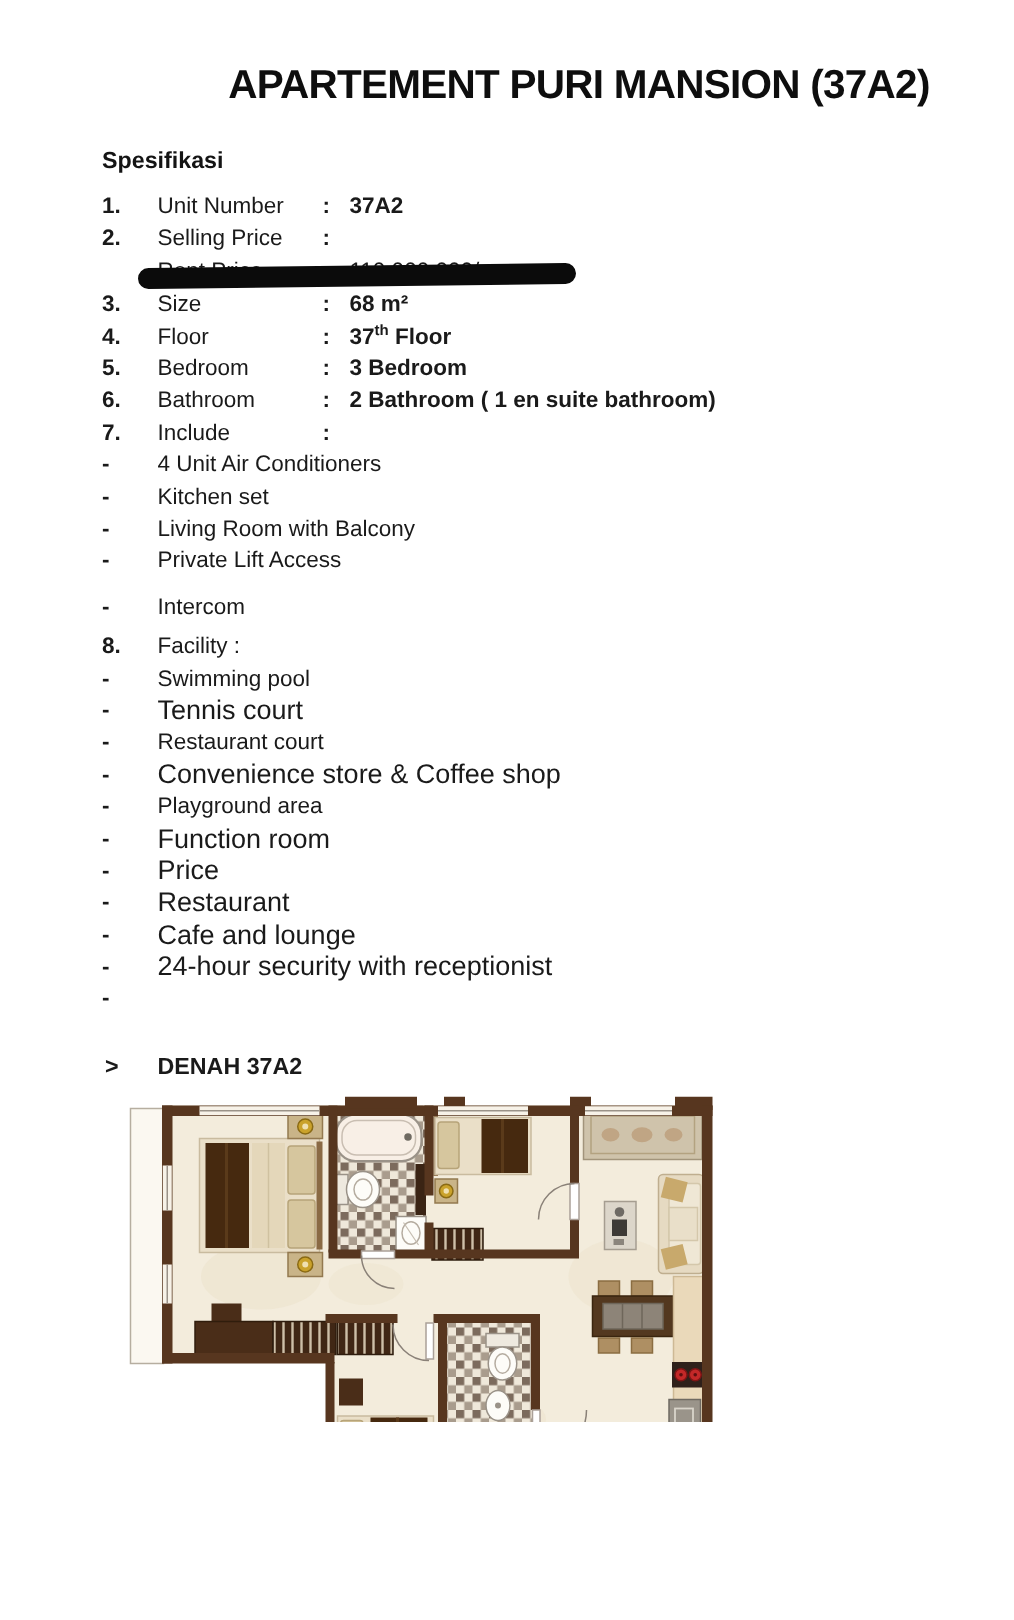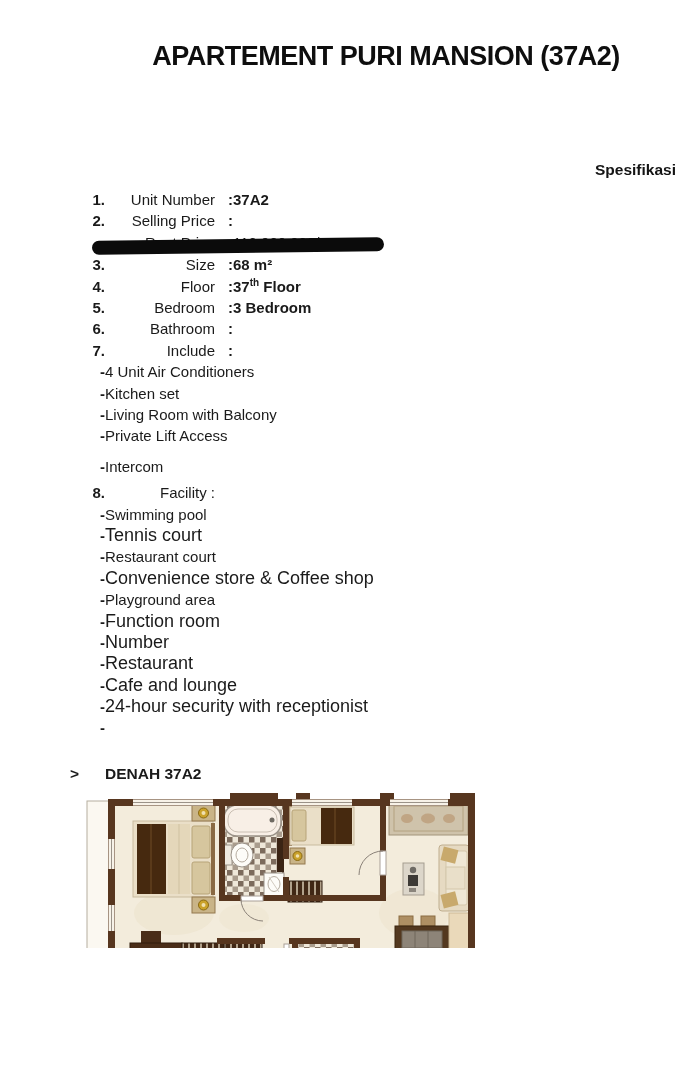--- a/index.html
+++ b/index.html
@@ -1,20 +1,20 @@
 <!DOCTYPE html>
 <html><head>
 <meta charset="utf-8">
 <style>
   html,body{margin:0;padding:0;background:#ffffff;}
   .page{position:relative;width:676px;height:948px;background:#fff;overflow:hidden;
         font-family:"Liberation Sans", sans-serif;color:#1a1a1a;}
   .title{margin:40px 0 0 0;padding-left:96px;text-align:center;
          font-size:27px;font-weight:700;letter-spacing:-0.5px;color:#0e0e0e;line-height:32px;}
-  .spec{padding-left:68px;margin-top:88px;text-align:right;}
+  .spec{padding-left:68px;margin-top:26px;}
   .spec-heading{font-size:15.5px;font-weight:700;line-height:19px;color:#141414;}
   .rows{margin-top:11px;}
   .row{display:flex;height:21.4px;font-size:15px;line-height:19px;}
   .c-num{width:37px;font-weight:700;flex:0 0 auto;}
   .c-label{width:110px;font-weight:400;flex:0 0 auto;}
   .c-colon{width:18px;font-weight:700;flex:0 0 auto;}
   .c-value{font-weight:700;white-space:nowrap;}
   .c-value.reg{font-weight:400;}
   .free{font-weight:400;white-space:nowrap;}
   .sup{font-size:10px;font-weight:700;vertical-align:super;line-height:10px;}
@@ -80,20 +80,21 @@
         <span class="c-num">5.</span>
         <span class="c-label">Bedroom</span>
         <span class="c-colon">:</span>
         <span class="c-value">3 Bedroom</span>
       </div>
 
       <div class="row">
         <span class="c-num">6.</span>
         <span class="c-label">Bathroom</span>
         <span class="c-colon">:</span>
+        <span class="c-value">2 Bathroom ( 1 en suite bathroom)</span>
       </div>
 
       <div class="row">
         <span class="c-num">7.</span>
         <span class="c-label">Include</span>
         <span class="c-colon">:</span>
         <span class="c-value"></span>
       </div>
 
       <div class="row">
@@ -141,21 +142,21 @@
       <div class="row">
         <span class="c-num">-</span>
         <span class="free">Playground area</span>
       </div>
       <div class="row">
         <span class="c-num">-</span>
         <span class="free sm">Function room</span>
       </div>
       <div class="row">
         <span class="c-num">-</span>
-        <span class="free sm">Number</span>
+        <span class="free sm">Price</span>
       </div>
       <div class="row">
         <span class="c-num">-</span>
         <span class="free sm">Restaurant</span>
       </div>
       <div class="row">
         <span class="c-num">-</span>
         <span class="free sm">Cafe and lounge</span>
       </div>
       <div class="row">

